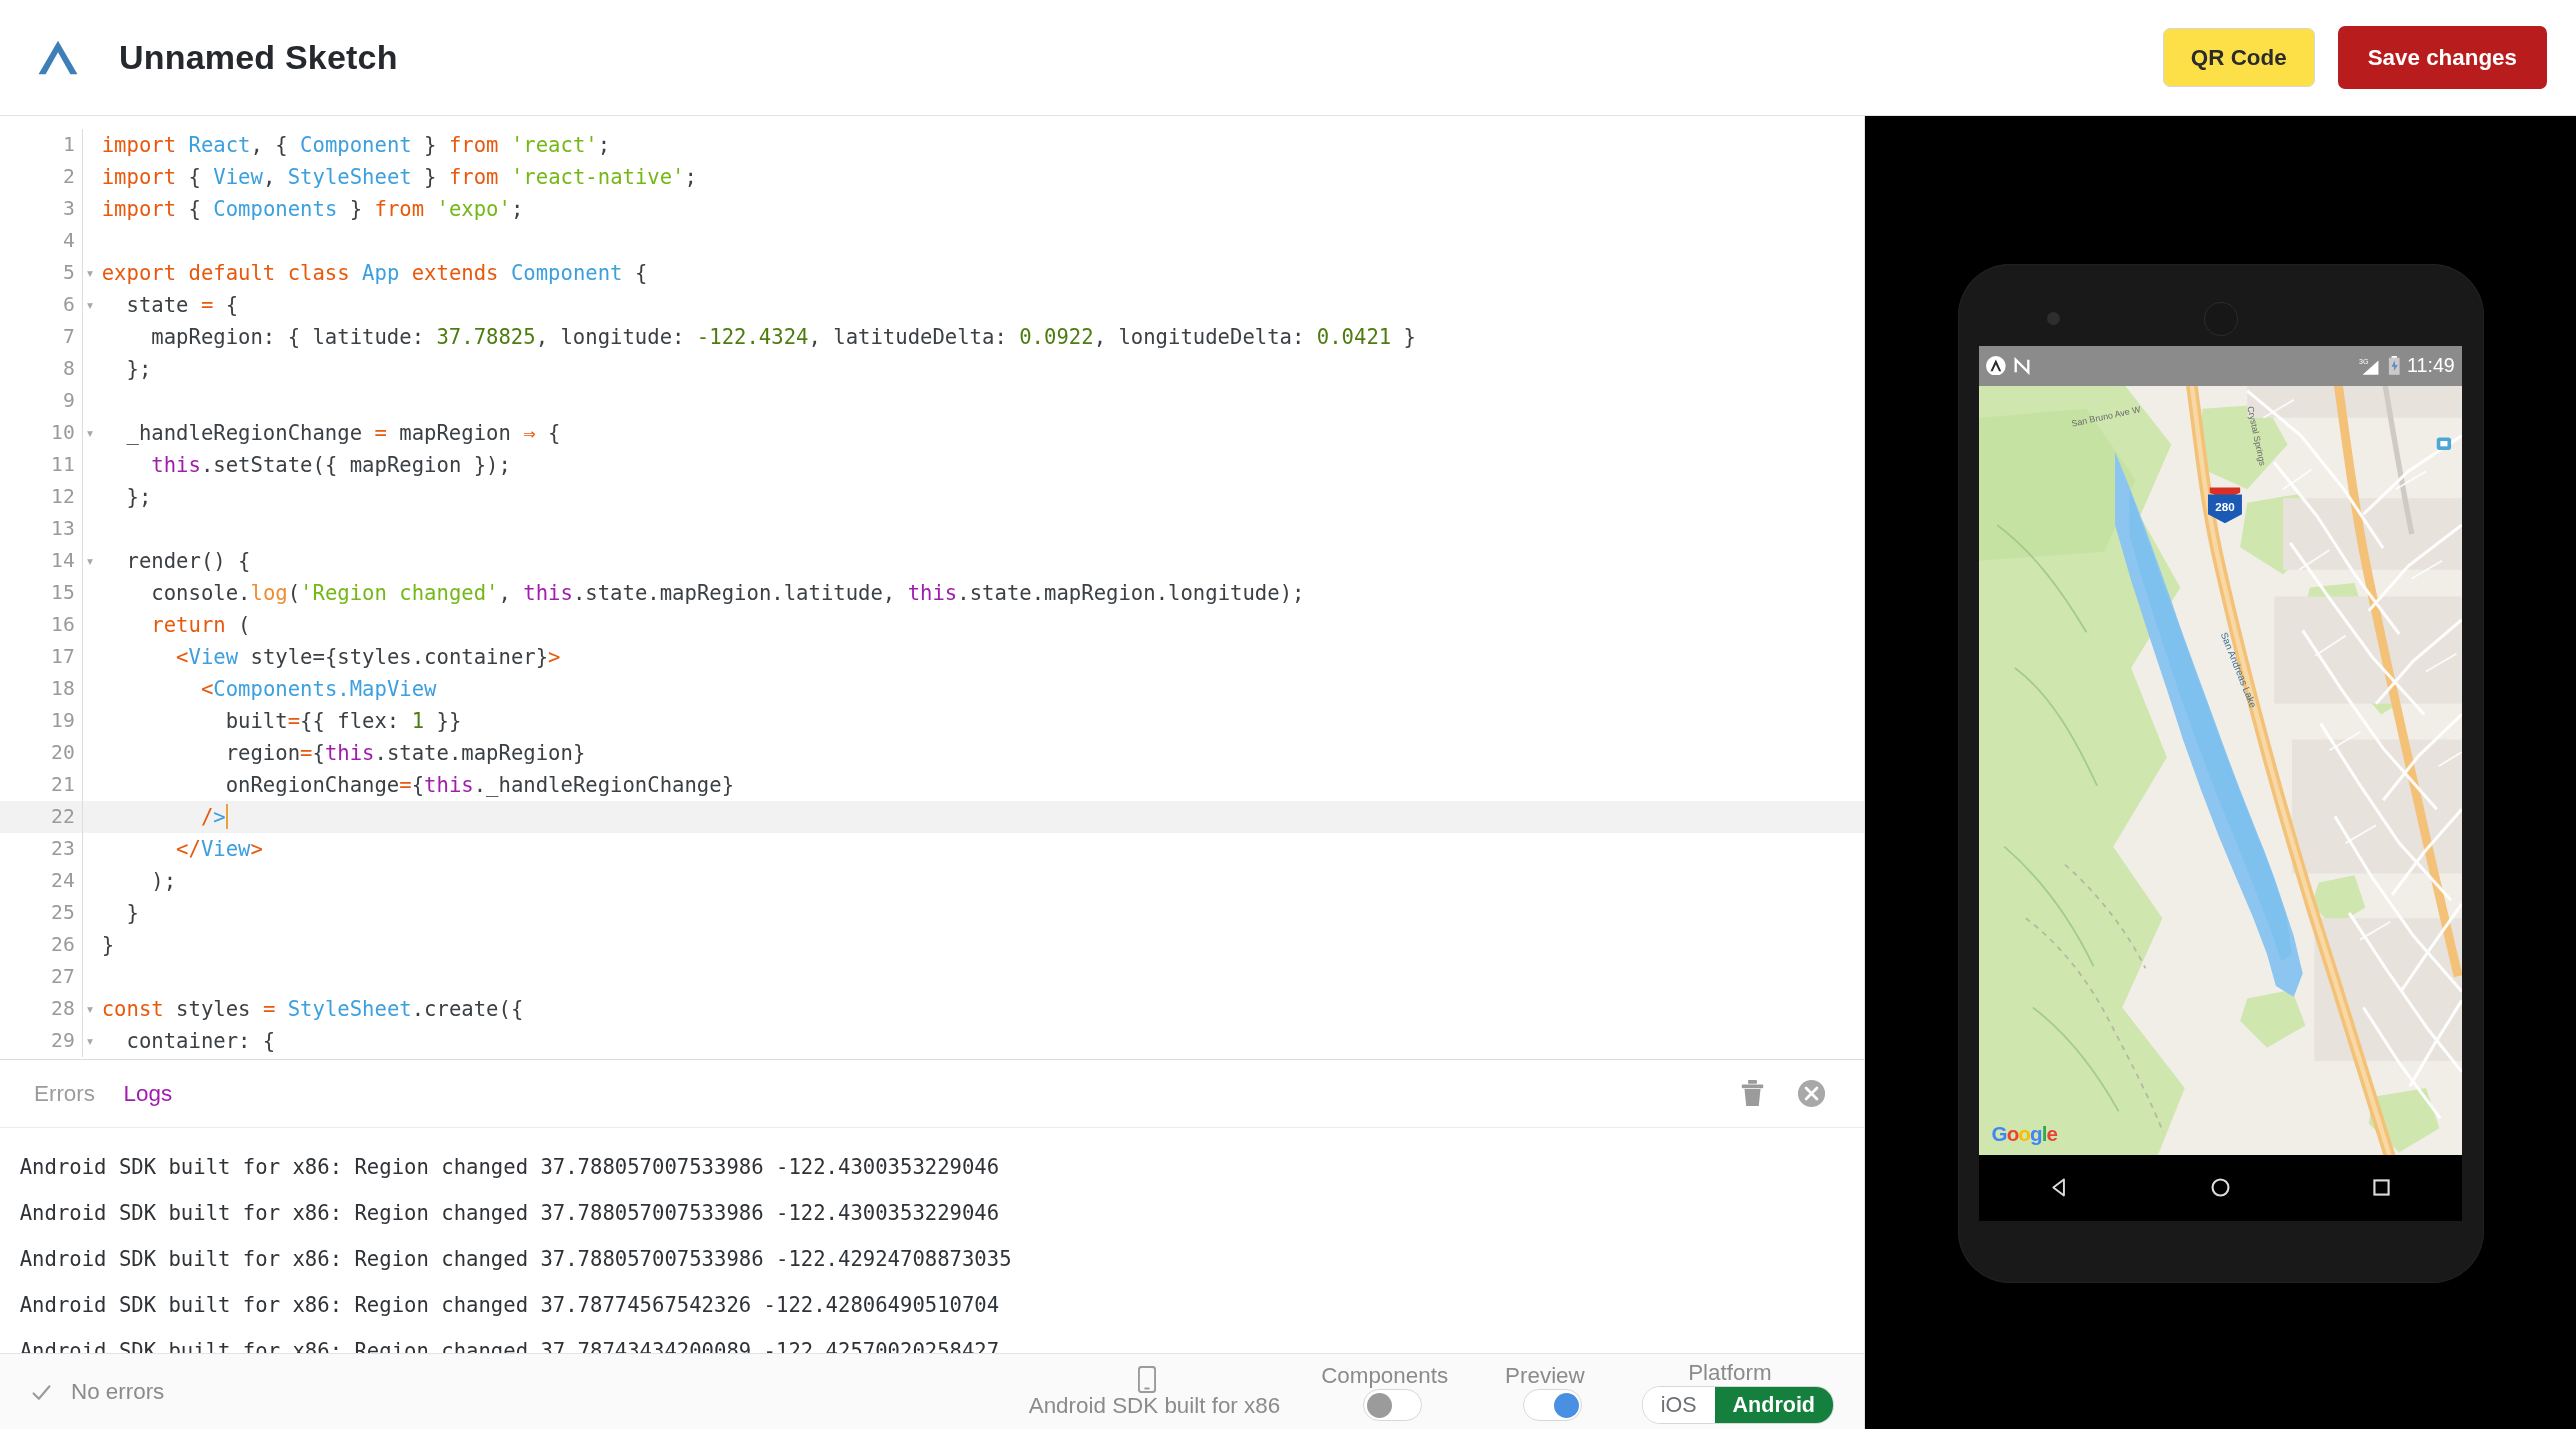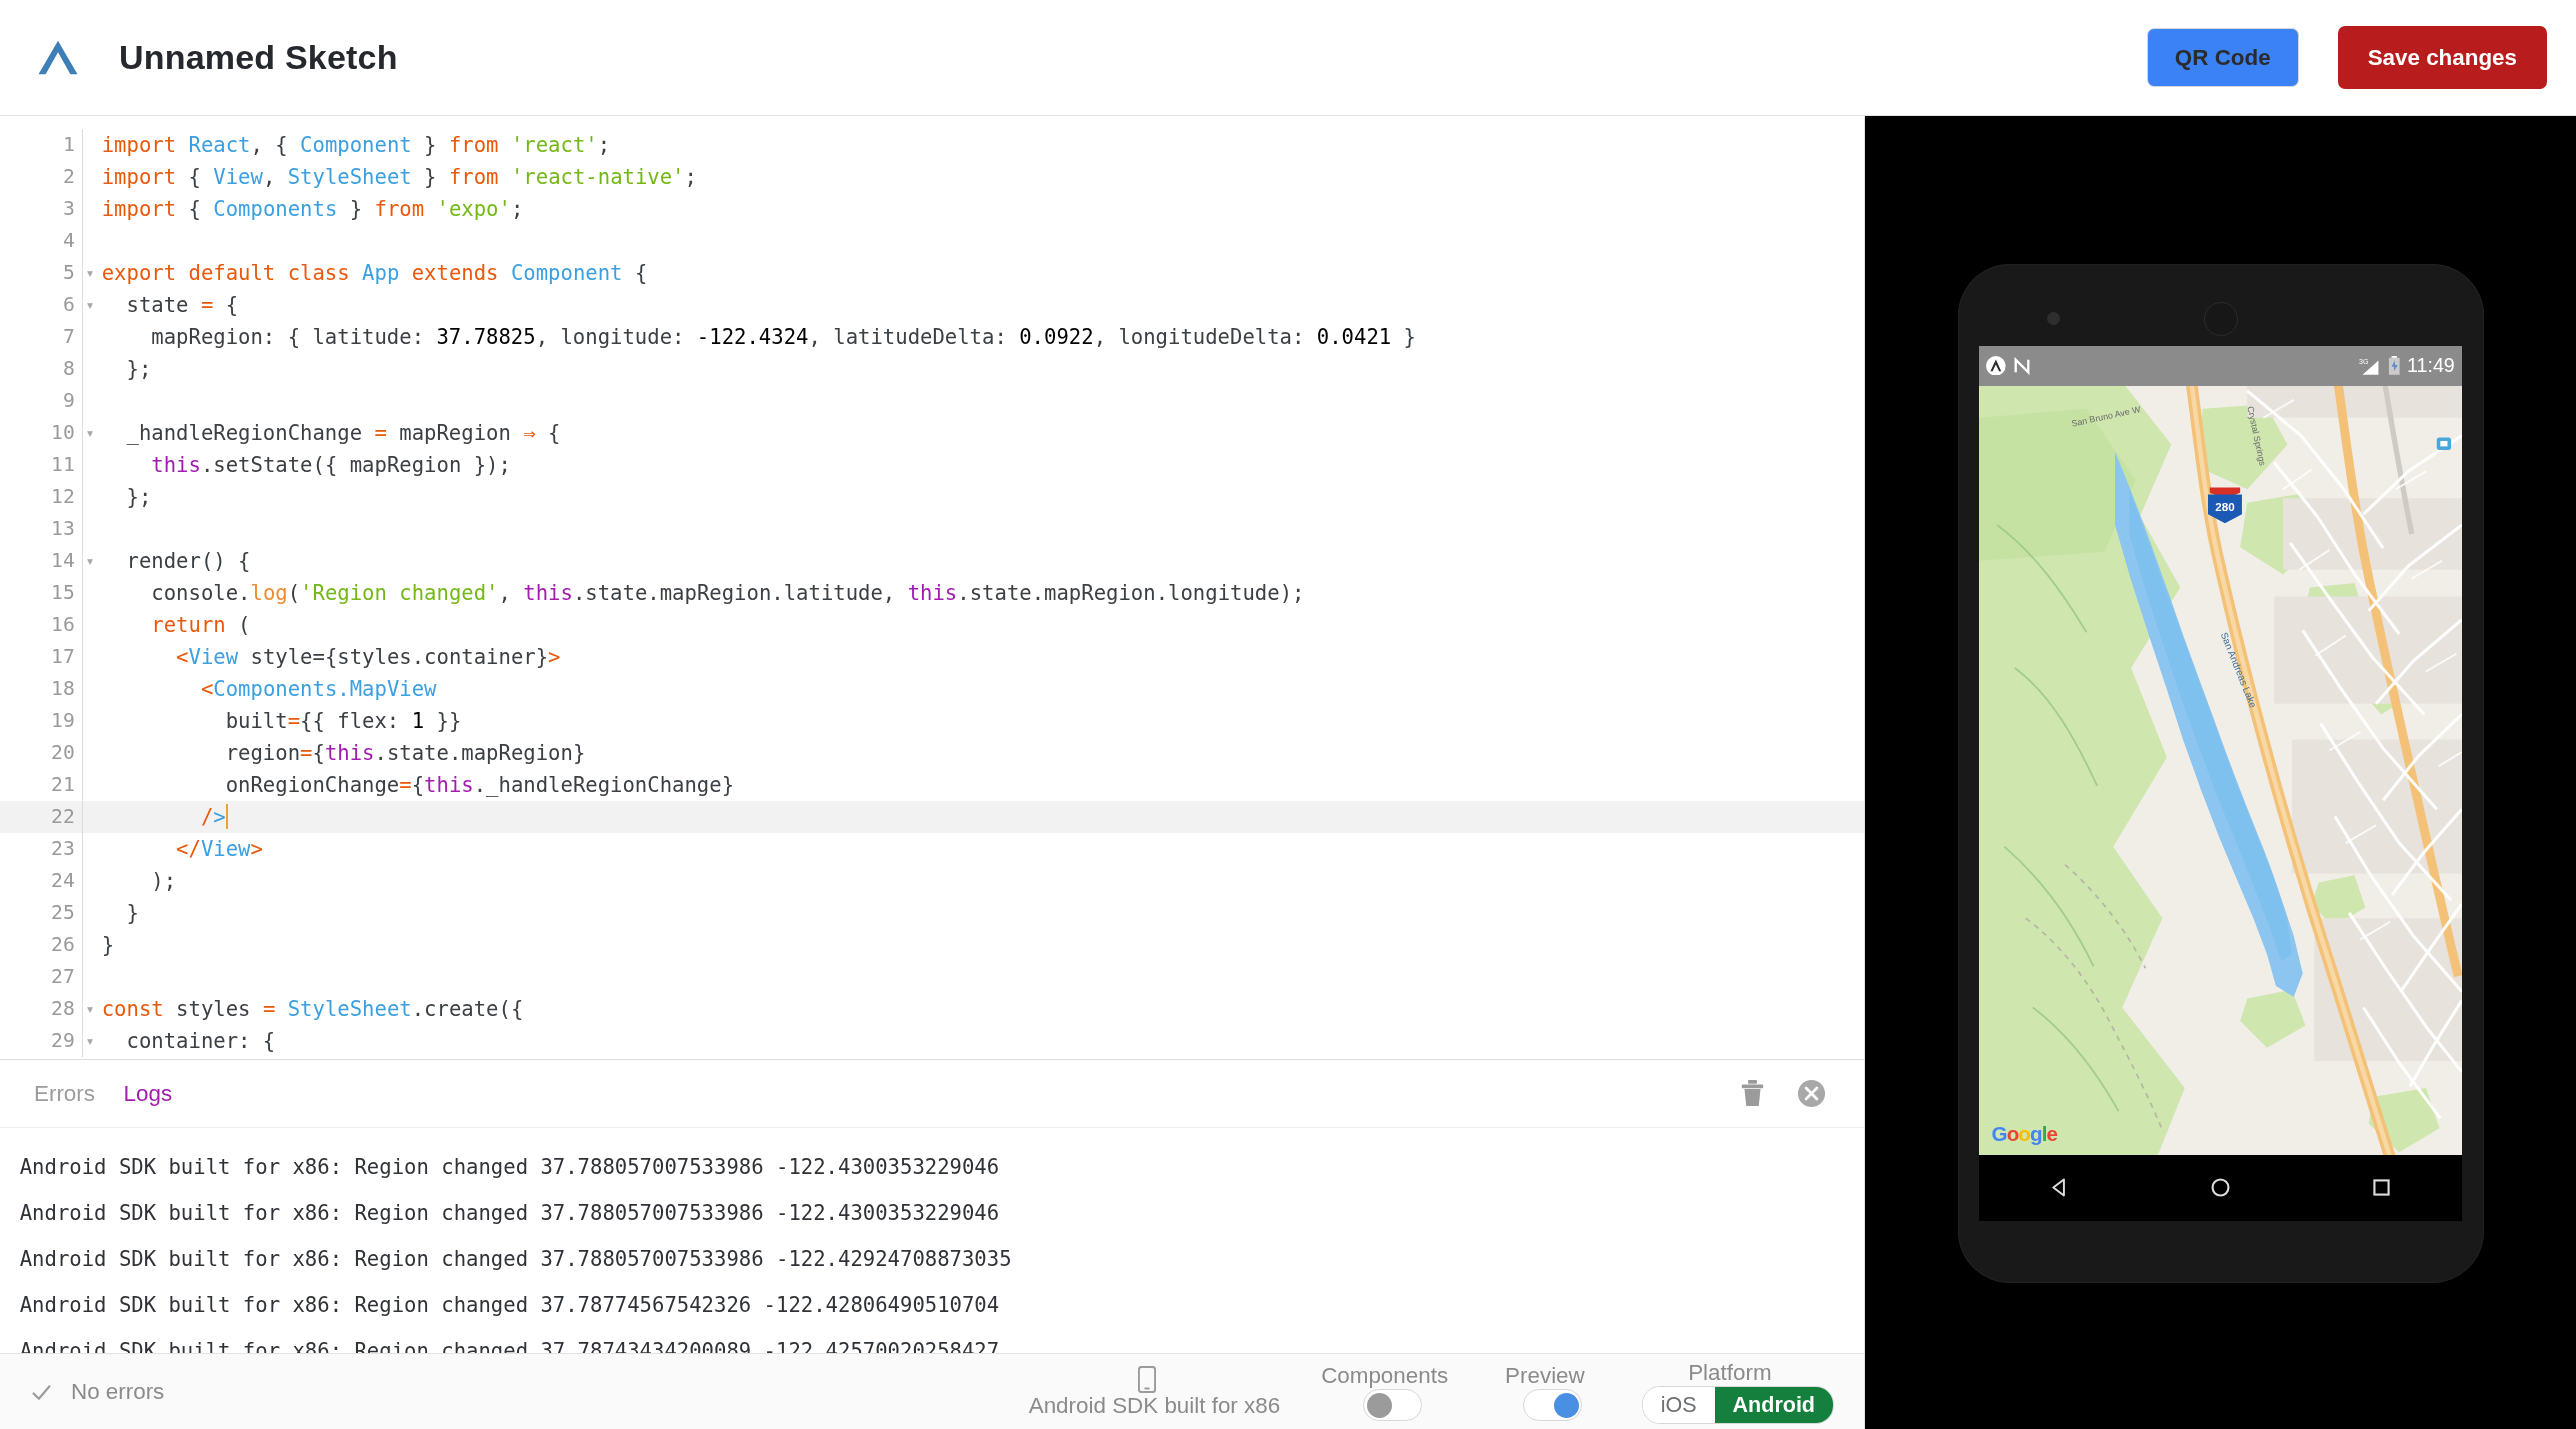--- a/index.html
+++ b/index.html
@@ -28,23 +28,23 @@
   }
   .header-spacer { flex: 1 1 auto; }
   .btn {
     font-family: "Liberation Sans", sans-serif;
     font-size: 22.4px; font-weight: bold;
     border-radius: 7.2px; cursor: pointer;
     display: flex; align-items: center; justify-content: center;
   }
   .btn-qr {
     height: 59px; padding: 0 27px;
-    background: #3b82f6; color: #2b2b2b;
+    background: #fde047; color: #2b2b2b;
     border: 0.9px solid #d6d6d6;
-    margin-right: 39px;
+    margin-right: 23px;
   }
   .btn-save {
     height: 63px; padding: 0 30px;
     background: #b91c1c; color: #ffffff; border: none;
   }
 
   
   .body { flex: 1 1 auto; display: flex; min-height: 0; }
   .left-pane { width: 1865px; flex: 0 0 1865px; display: flex; flex-direction: column; min-height: 0; border-right: 0.9px solid #e3e3e3; }
 
@@ -68,21 +68,21 @@
     position: absolute; right: -12.5px; top: 0.9px;
     color: #a8a8a8; font-size: 15px; width: 12.5px;
   }
   .gutter-sep { width: 9px; flex: 0 0 9px; border-left: 0.9px solid #dcdcdc; }
   .code-line { padding-left: 10.7px; white-space: pre; color: #3b4045; }
 
   
   .t-kw   { color: #e8590c; }
   .t-cls  { color: #3b9fe0; }
   .t-str  { color: #74b816; }
-  .t-num  { color: #000000; }
+  .t-num  { color: #4d7c0f; }
   .t-op   { color: #e8590c; }
   .t-this { color: #a21caf; }
   .t-fn   { color: #f08c2e; }
   .t-tag  { color: #3b9fe0; }
   .t-brk  { color: #e8590c; }
   .t-pln  { color: #3b4045; }
   .caret {
     display: inline-block; width: 1.8px; height: 25px;
     background: #e8a33d; vertical-align: -5.4px;
   }

